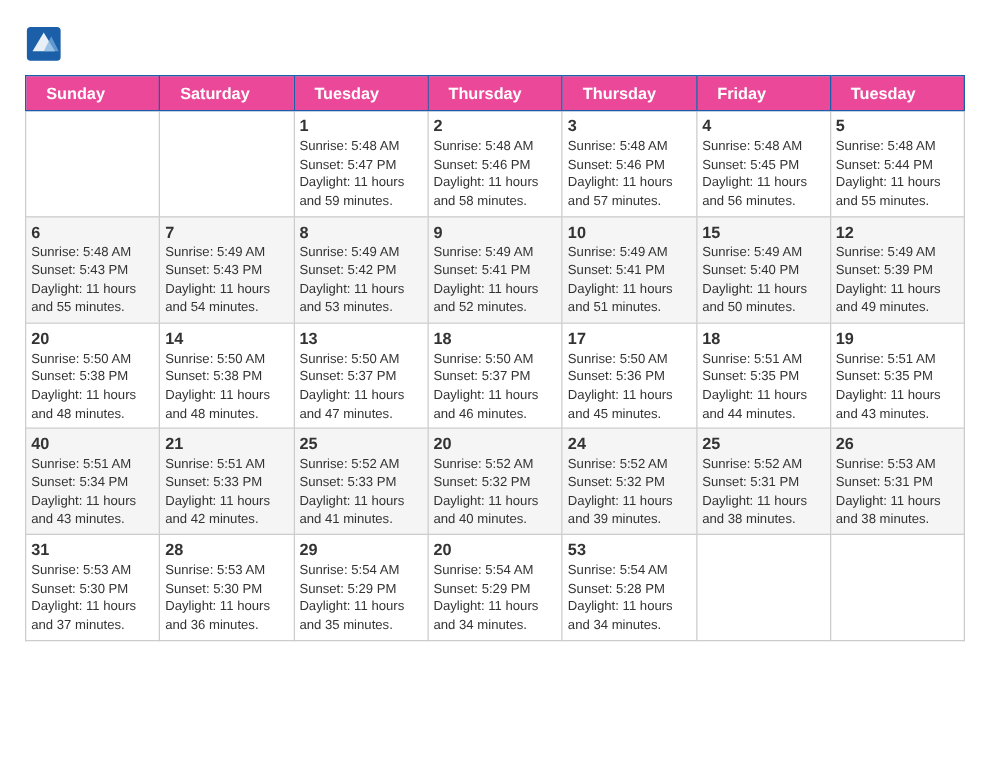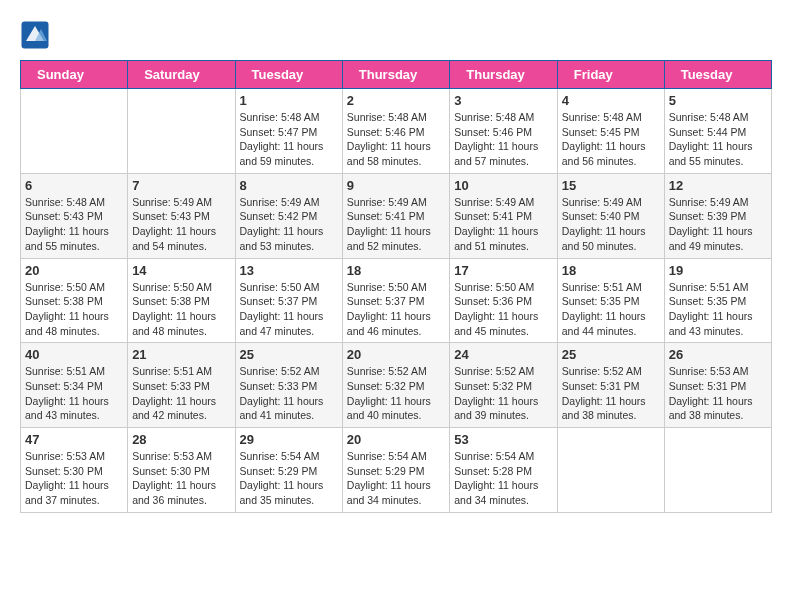--- a/index.html
+++ b/index.html
@@ -229,21 +229,21 @@
           <span class="day-number">25</span>
           <div class="day-info">Sunrise: 5:52 AM<br>Sunset: 5:31 PM<br>Daylight: 11 hours and 38 minutes.</div>
         </td>
         <td>
           <span class="day-number">26</span>
           <div class="day-info">Sunrise: 5:53 AM<br>Sunset: 5:31 PM<br>Daylight: 11 hours and 38 minutes.</div>
         </td>
       </tr>
       <tr>
         <td>
-          <span class="day-number">47</span>
+          <span class="day-number">31</span>
           <div class="day-info">Sunrise: 5:53 AM<br>Sunset: 5:30 PM<br>Daylight: 11 hours and 37 minutes.</div>
         </td>
         <td>
           <span class="day-number">28</span>
           <div class="day-info">Sunrise: 5:53 AM<br>Sunset: 5:30 PM<br>Daylight: 11 hours and 36 minutes.</div>
         </td>
         <td>
           <span class="day-number">29</span>
           <div class="day-info">Sunrise: 5:54 AM<br>Sunset: 5:29 PM<br>Daylight: 11 hours and 35 minutes.</div>
         </td>

